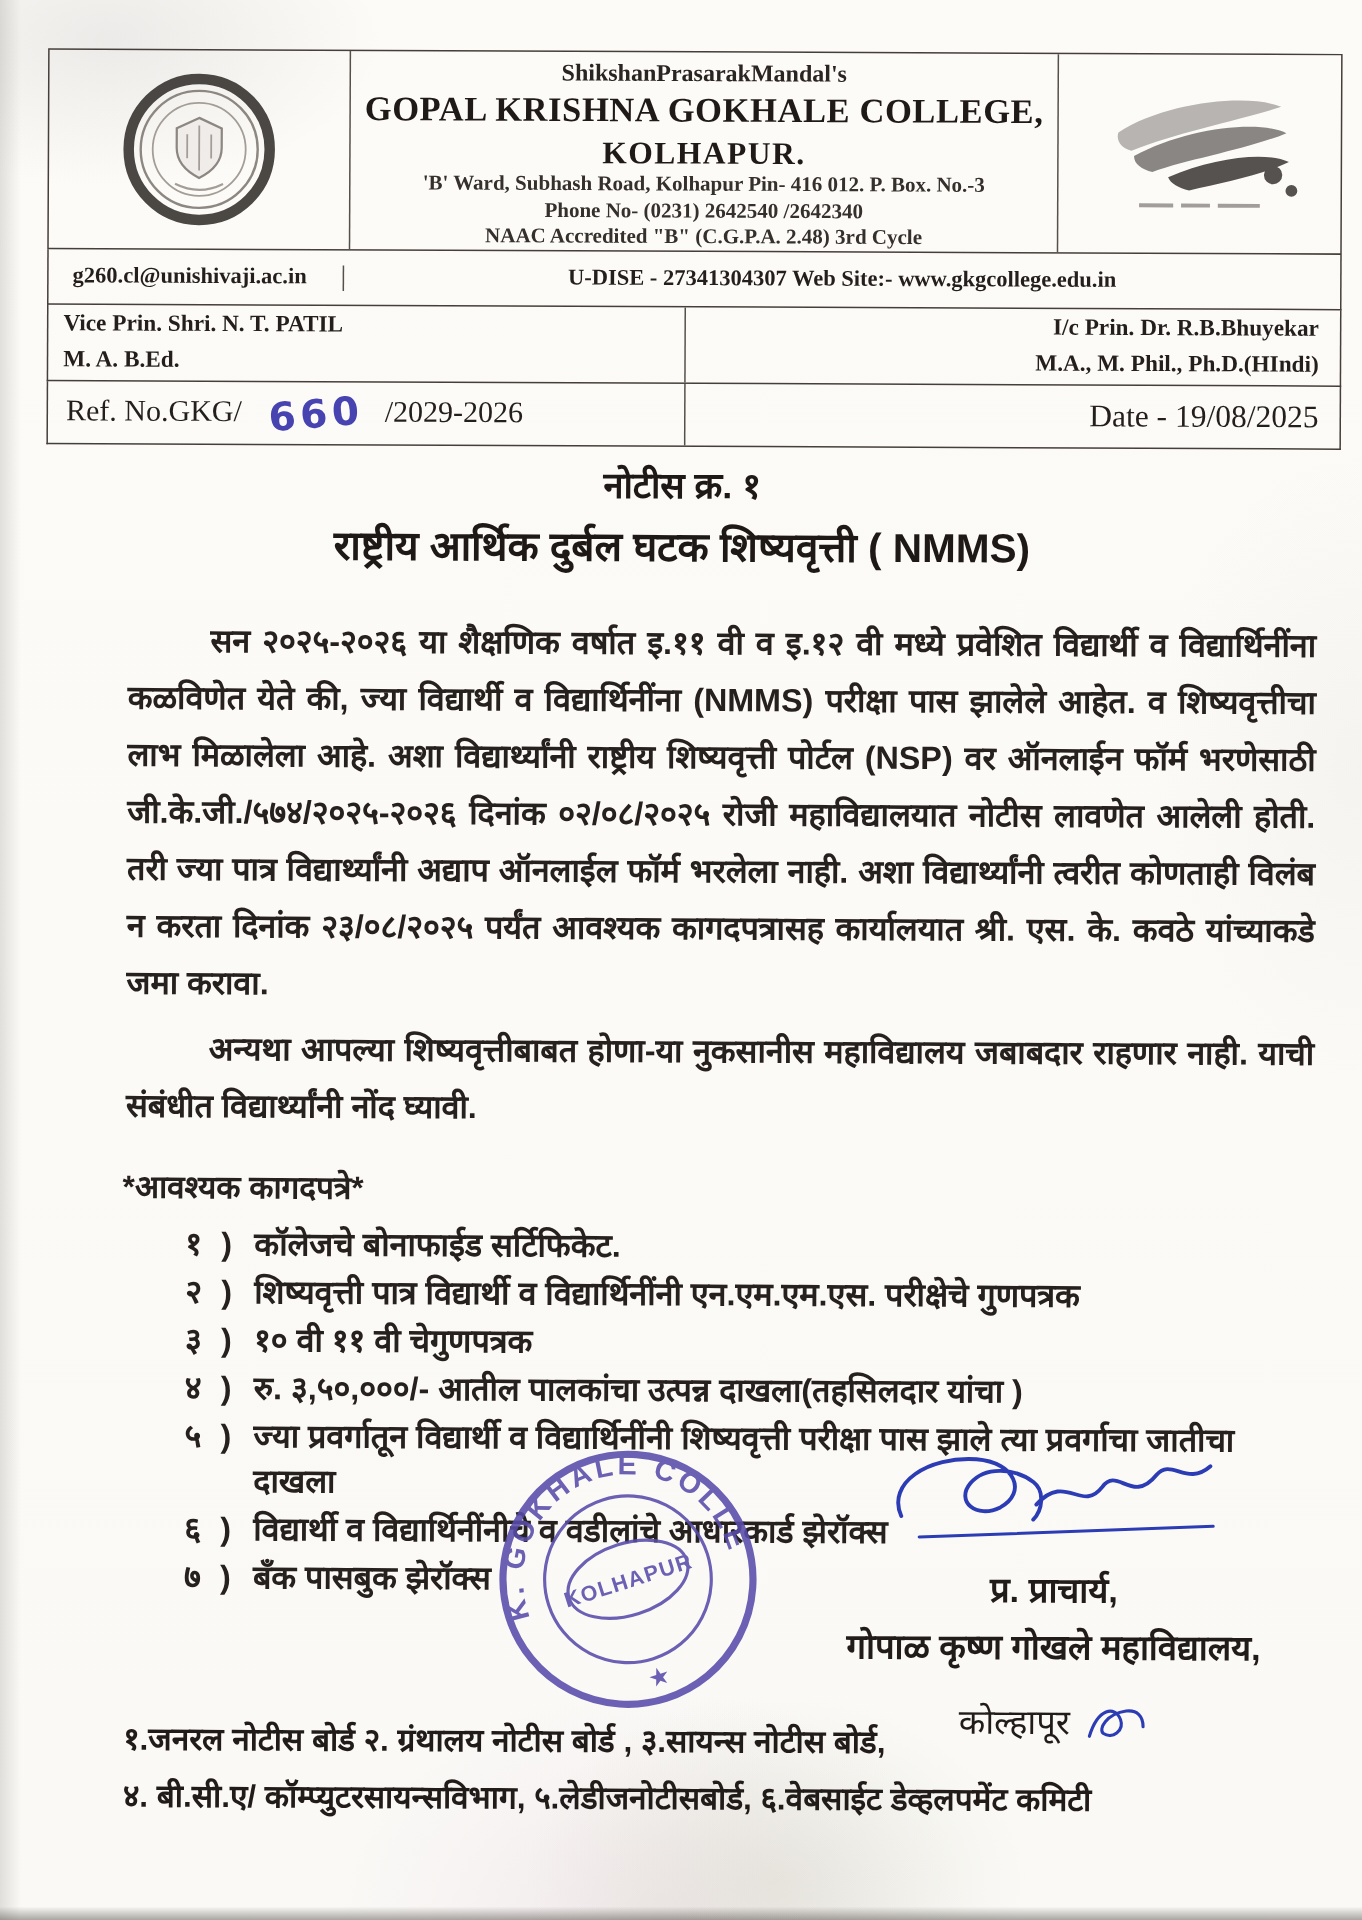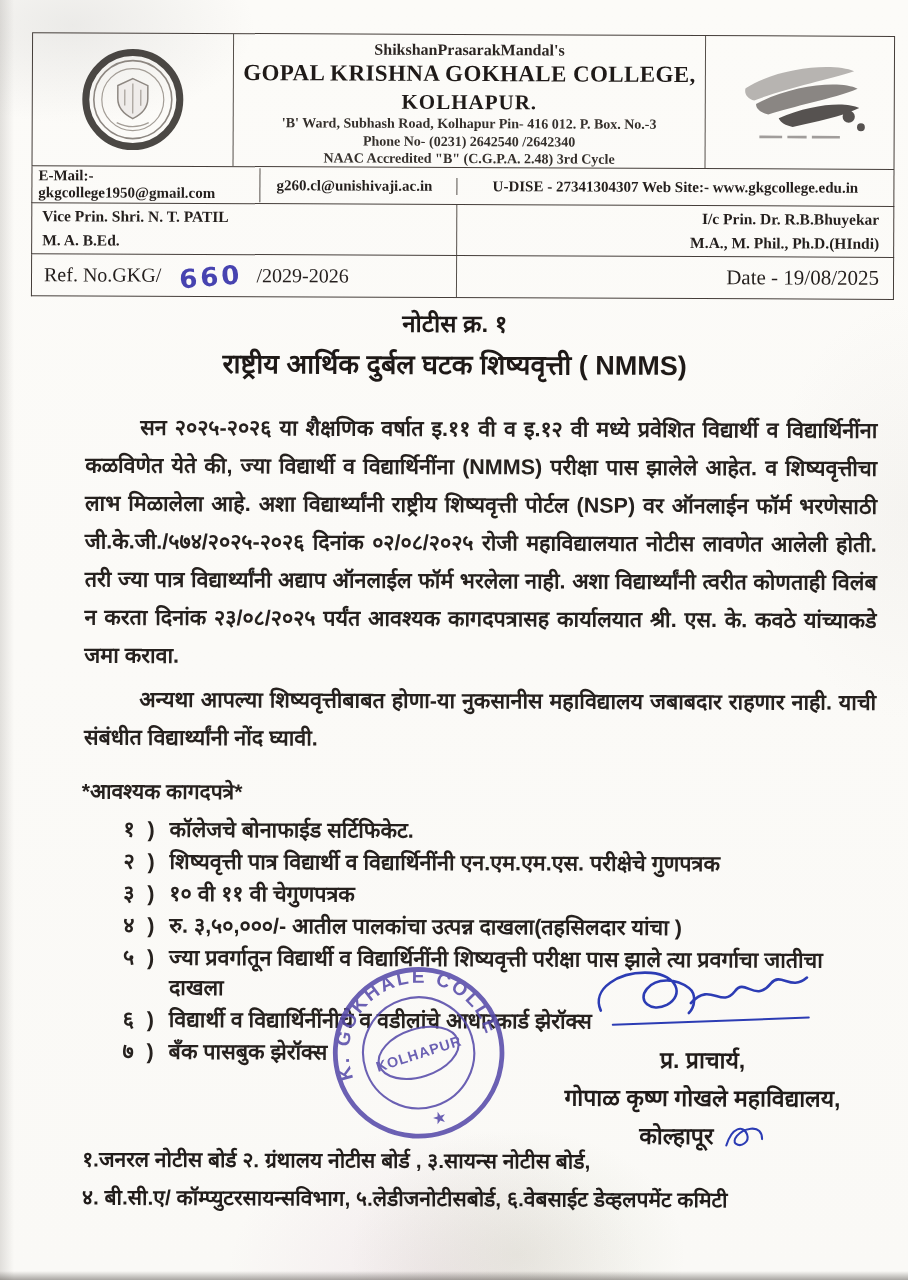--- a/index.html
+++ b/index.html
@@ -45,21 +45,21 @@
   .doc-list{margin-left:40px;}
   .doc-item{display:flex;line-height:30px;margin-bottom:2px;}
   .doc-item .num{width:24px;flex:none;}
   .doc-item .paren{width:22px;flex:none;}
   .doc-item .txt{flex:1;padding-right:20px;}
   
   .signblock{position:absolute;left:525px;top:962px;width:360px;text-align:center;font-family:sans-serif;color:#211c1a;}
   .sigscribble{display:block;margin:0 auto;}
   .sig-l1{font-size:23px;font-weight:bold;margin-top:2px;}
   .sig-l2{font-size:23px;font-weight:bold;margin-top:6px;}
-  .sig-l3{font-size:23px;font-weight:bold;margin-top:6px;display:inline-flex;align-items:flex-end;gap:8px;}
+  .sig-l3{font-size:23px;font-weight:normal;margin-top:18px;display:inline-flex;align-items:flex-end;gap:8px;}
   
   .stamp{position:absolute;left:330px;top:962px;opacity:.88;}
   
   .footer1{position:absolute;left:85px;top:1146px;font-family:sans-serif;font-size:21px;font-weight:bold;color:#211c1a;}
   .footer2{position:absolute;left:85px;top:1184px;font-family:sans-serif;font-size:21px;font-weight:bold;color:#211c1a;}
   .scan-shadow{position:absolute;left:0;bottom:0;width:100%;height:9px;background:linear-gradient(to bottom,rgba(0,0,0,0),rgba(70,65,60,.45));}
   .edge-left{position:absolute;left:0;top:0;width:14px;height:100%;background:linear-gradient(to right,rgba(120,115,110,.20),rgba(0,0,0,0));}
 </style>
 </head>
 <body>
@@ -95,21 +95,20 @@
           <circle cx="136" cy="72" r="7" fill="#565250"></circle>
           <circle cx="150" cy="84" r="4.5" fill="#565250"></circle>
           <rect x="34" y="94" width="26" height="3" fill="#8a8683" opacity=".8"></rect>
           <rect x="66" y="94" width="22" height="3" fill="#8a8683" opacity=".8"></rect>
           <rect x="94" y="94" width="32" height="3" fill="#8a8683" opacity=".8"></rect>
         </svg>
       </div>
     </div>
 
     <div class="lh-row2">
-      <div class="c1">E-Mail:- gkgcollege1950@gmail.com</div>
       <div class="c2">g260.cl@unishivaji.ac.in</div>
       <div class="c3">U-DISE - 27341304307 Web Site:- www.gkgcollege.edu.in</div>
     </div>
 
     <div class="lh-row3">
       <div class="left">
         <div>Vice Prin. Shri. N. T. PATIL</div>
         <div>M. A. B.Ed.</div>
       </div>
       <div class="right">

